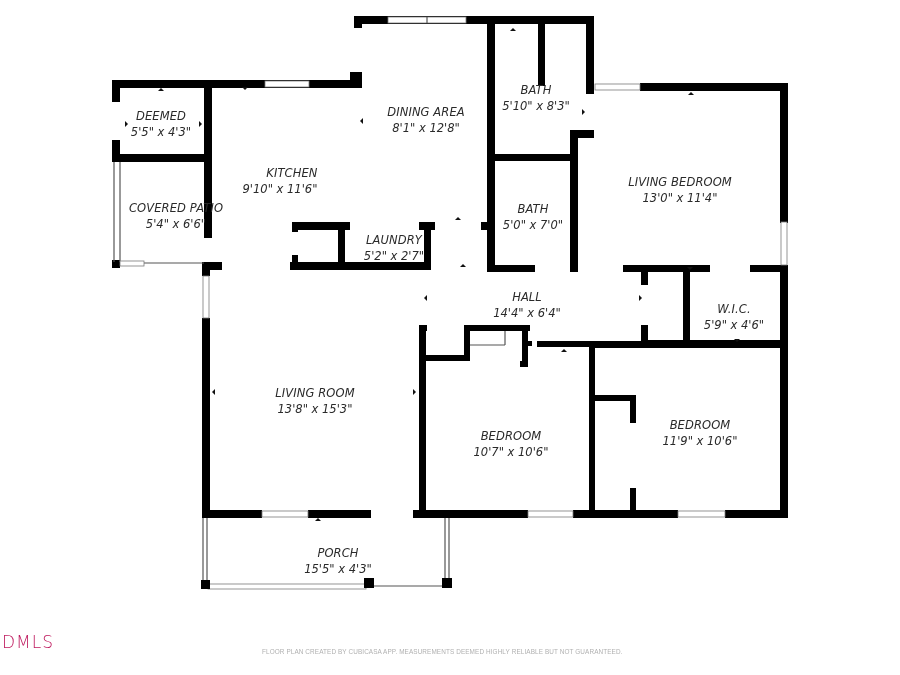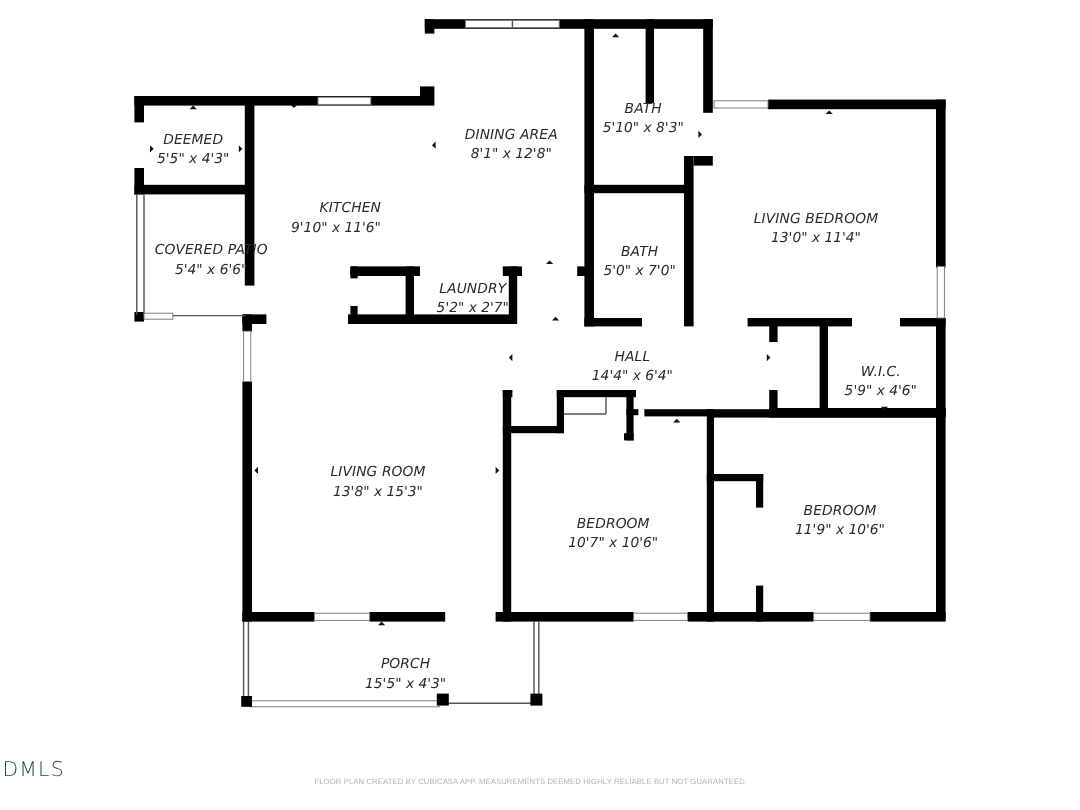--- a/index.html
+++ b/index.html
@@ -5,21 +5,21 @@
     html, body { margin: 0; padding: 0; background: #ffffff; }
     body { width: 900px; height: 675px; position: relative; overflow: hidden; font-family: "DejaVu Sans", sans-serif; }
     #plan { position: absolute; left: 0; top: 0; width: 900px; height: 675px; }
     .wall { fill: #000000; }
     .win { fill: #ffffff; stroke: #7a7a7a; stroke-width: 0.8; }
     .thin { stroke: #555555; stroke-width: 1.2; fill: none; }
     .label { position: absolute; text-align: center; color: #2a2a2a; font-size: 11.5px; line-height: 16px; white-space: nowrap; transform: translateX(-50%); font-style: italic; }
     .label .name { display: block; letter-spacing: 0.1px; }
     .label .dim { display: block; }
     .tick { fill: #111111; }
-    .logo { position: absolute; left: 2px; top: 632px; font-size: 17px; color: #14532d; letter-spacing: 1px; font-family: "DejaVu Sans", sans-serif; font-weight: 200; }
+    .logo { position: absolute; left: 2px; top: 632px; font-size: 17px; color: #be185d; letter-spacing: 1px; font-family: "DejaVu Sans", sans-serif; font-weight: 200; }
     .disclaimer { position: absolute; left: 262px; top: 648px; font-size: 6.4px; color: #b0b0b0; letter-spacing: 0.1px; font-family: "Liberation Sans", sans-serif; }
   </style>
 </head>
 <body>
 
 <svg id="plan" viewBox="0 0 900 675" xmlns="http://www.w3.org/2000/svg">
 
   <g>
 
     <rect class="wall" x="354" y="16" width="240" height="8"></rect>

